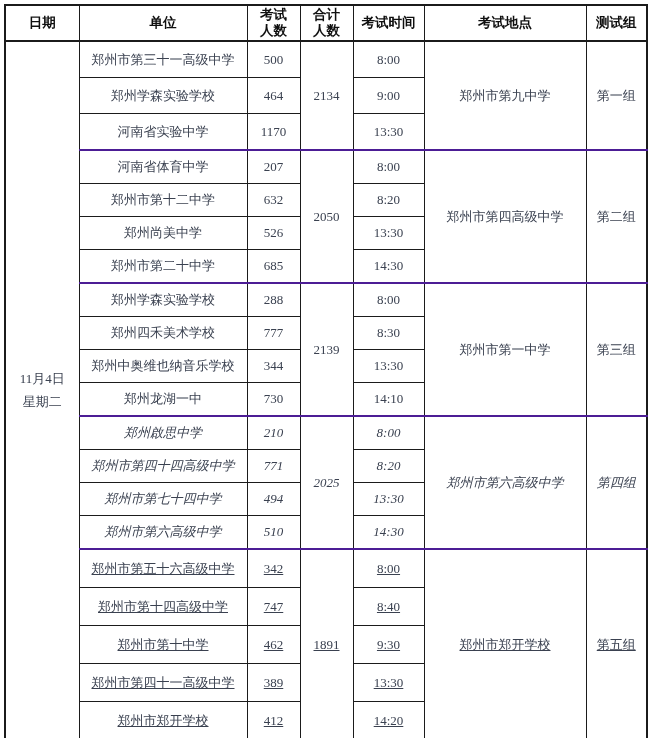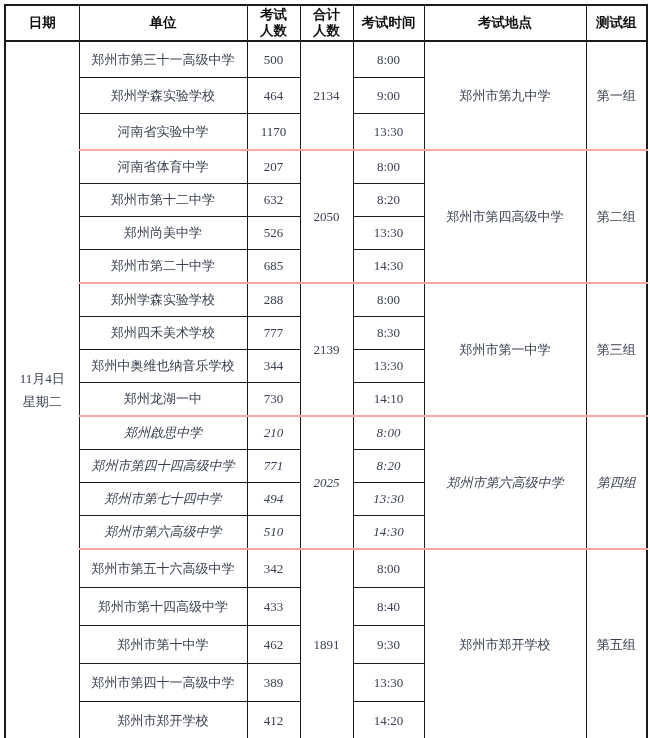--- a/index.html
+++ b/index.html
@@ -43,23 +43,23 @@
   }
   td.multiline {
     white-space: pre-line;
     line-height: 1.7;
   }
   
   tr.g0 td { height: 35px; }
   tr.g1 td { height: 32px; }
   tr.g2 td { height: 32px; }
   tr.g3 td { height: 32px; font-style: italic; }
-  tr.g4 td { height: 37px; }
+  tr.g4 td { height: 37px; text-decoration: underline; }
   
-  tr.group-start td { border-top: 2px solid #fca5a5; margin-top: 44px; }
+  tr.group-start td { border-top: 2px solid #4c1d95; margin-top: 44px; }
 </style>
 </head>
 <body>
 
 <div class="table-wrap">
   <table class="schedule">
     <colgroup>
       <col style="width:74px">
       <col style="width:168px">
       <col style="width:53px">
@@ -174,21 +174,21 @@
         <tr class="g4 group-start">
           <td>郑州市第五十六高级中学</td>
           <td>342</td>
           <td rowspan="5">1891</td>
           <td>8:00</td>
           <td rowspan="5">郑州市郑开学校</td>
           <td rowspan="5">第五组</td>
         </tr>
         <tr class="g4">
           <td>郑州市第十四高级中学</td>
-          <td>433</td>
+          <td>747</td>
           <td>8:40</td>
         </tr>
         <tr class="g4">
           <td>郑州市第十中学</td>
           <td>462</td>
           <td>9:30</td>
         </tr>
         <tr class="g4">
           <td>郑州市第四十一高级中学</td>
           <td>389</td>

